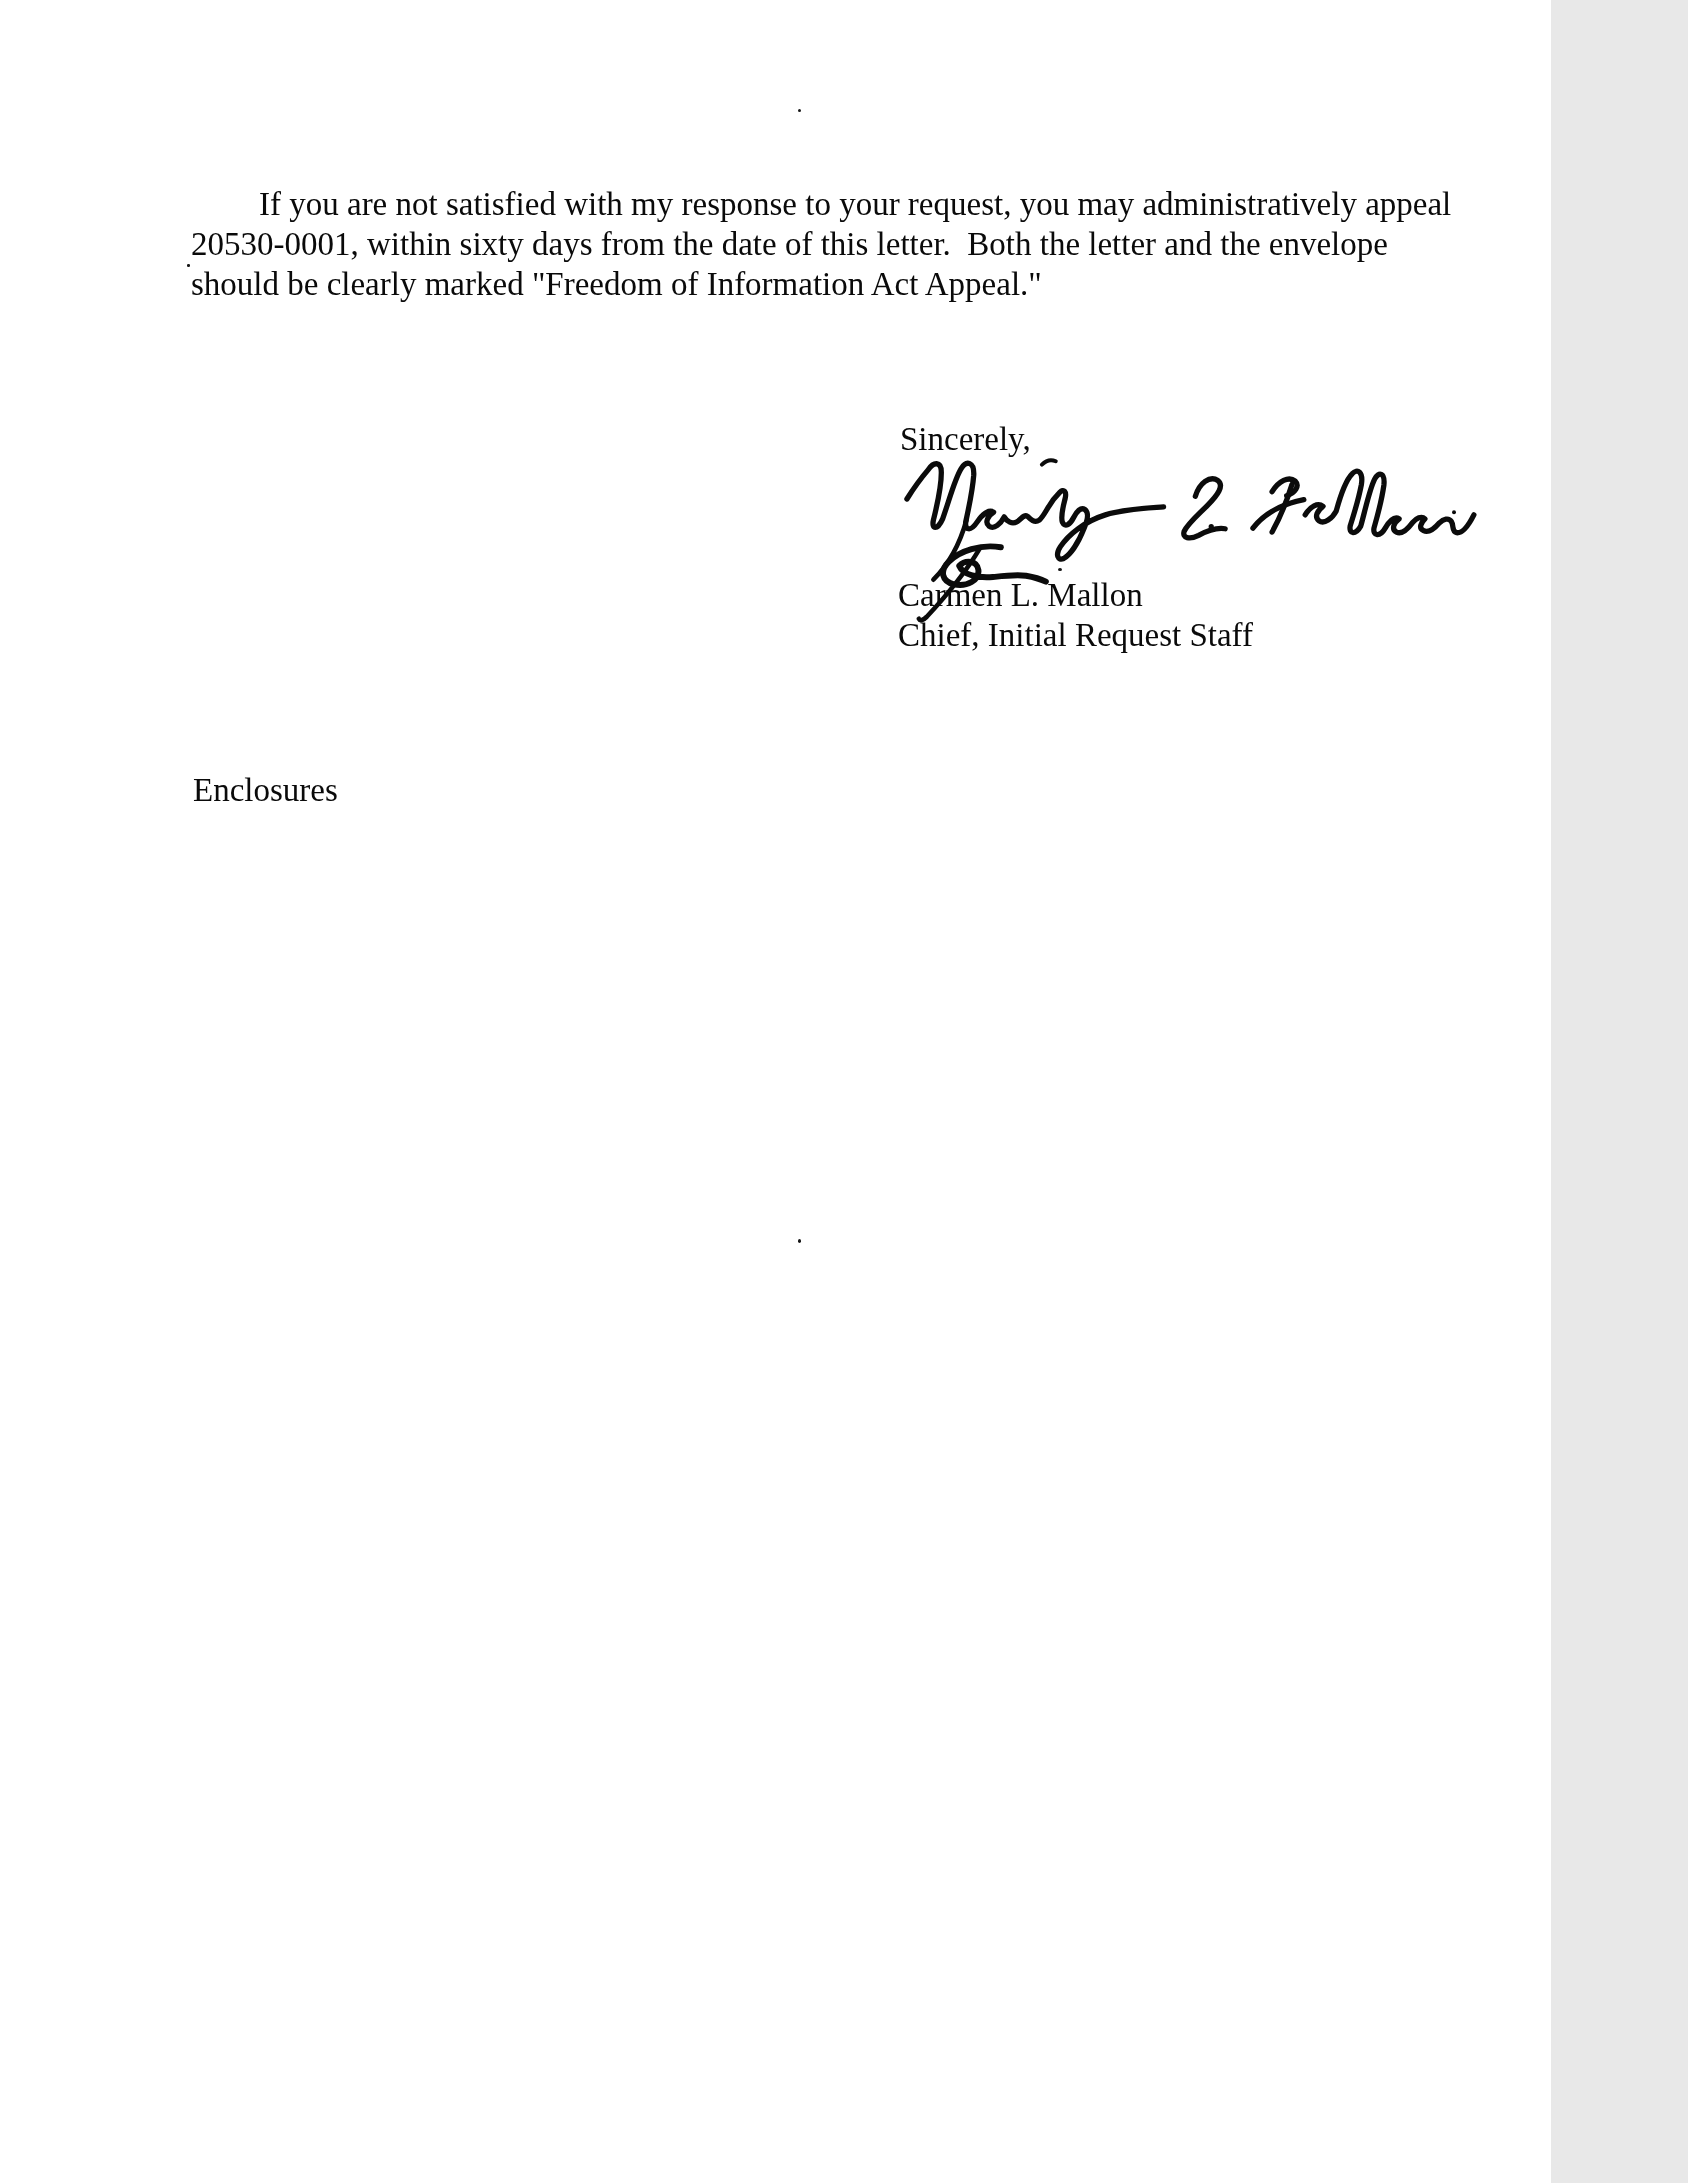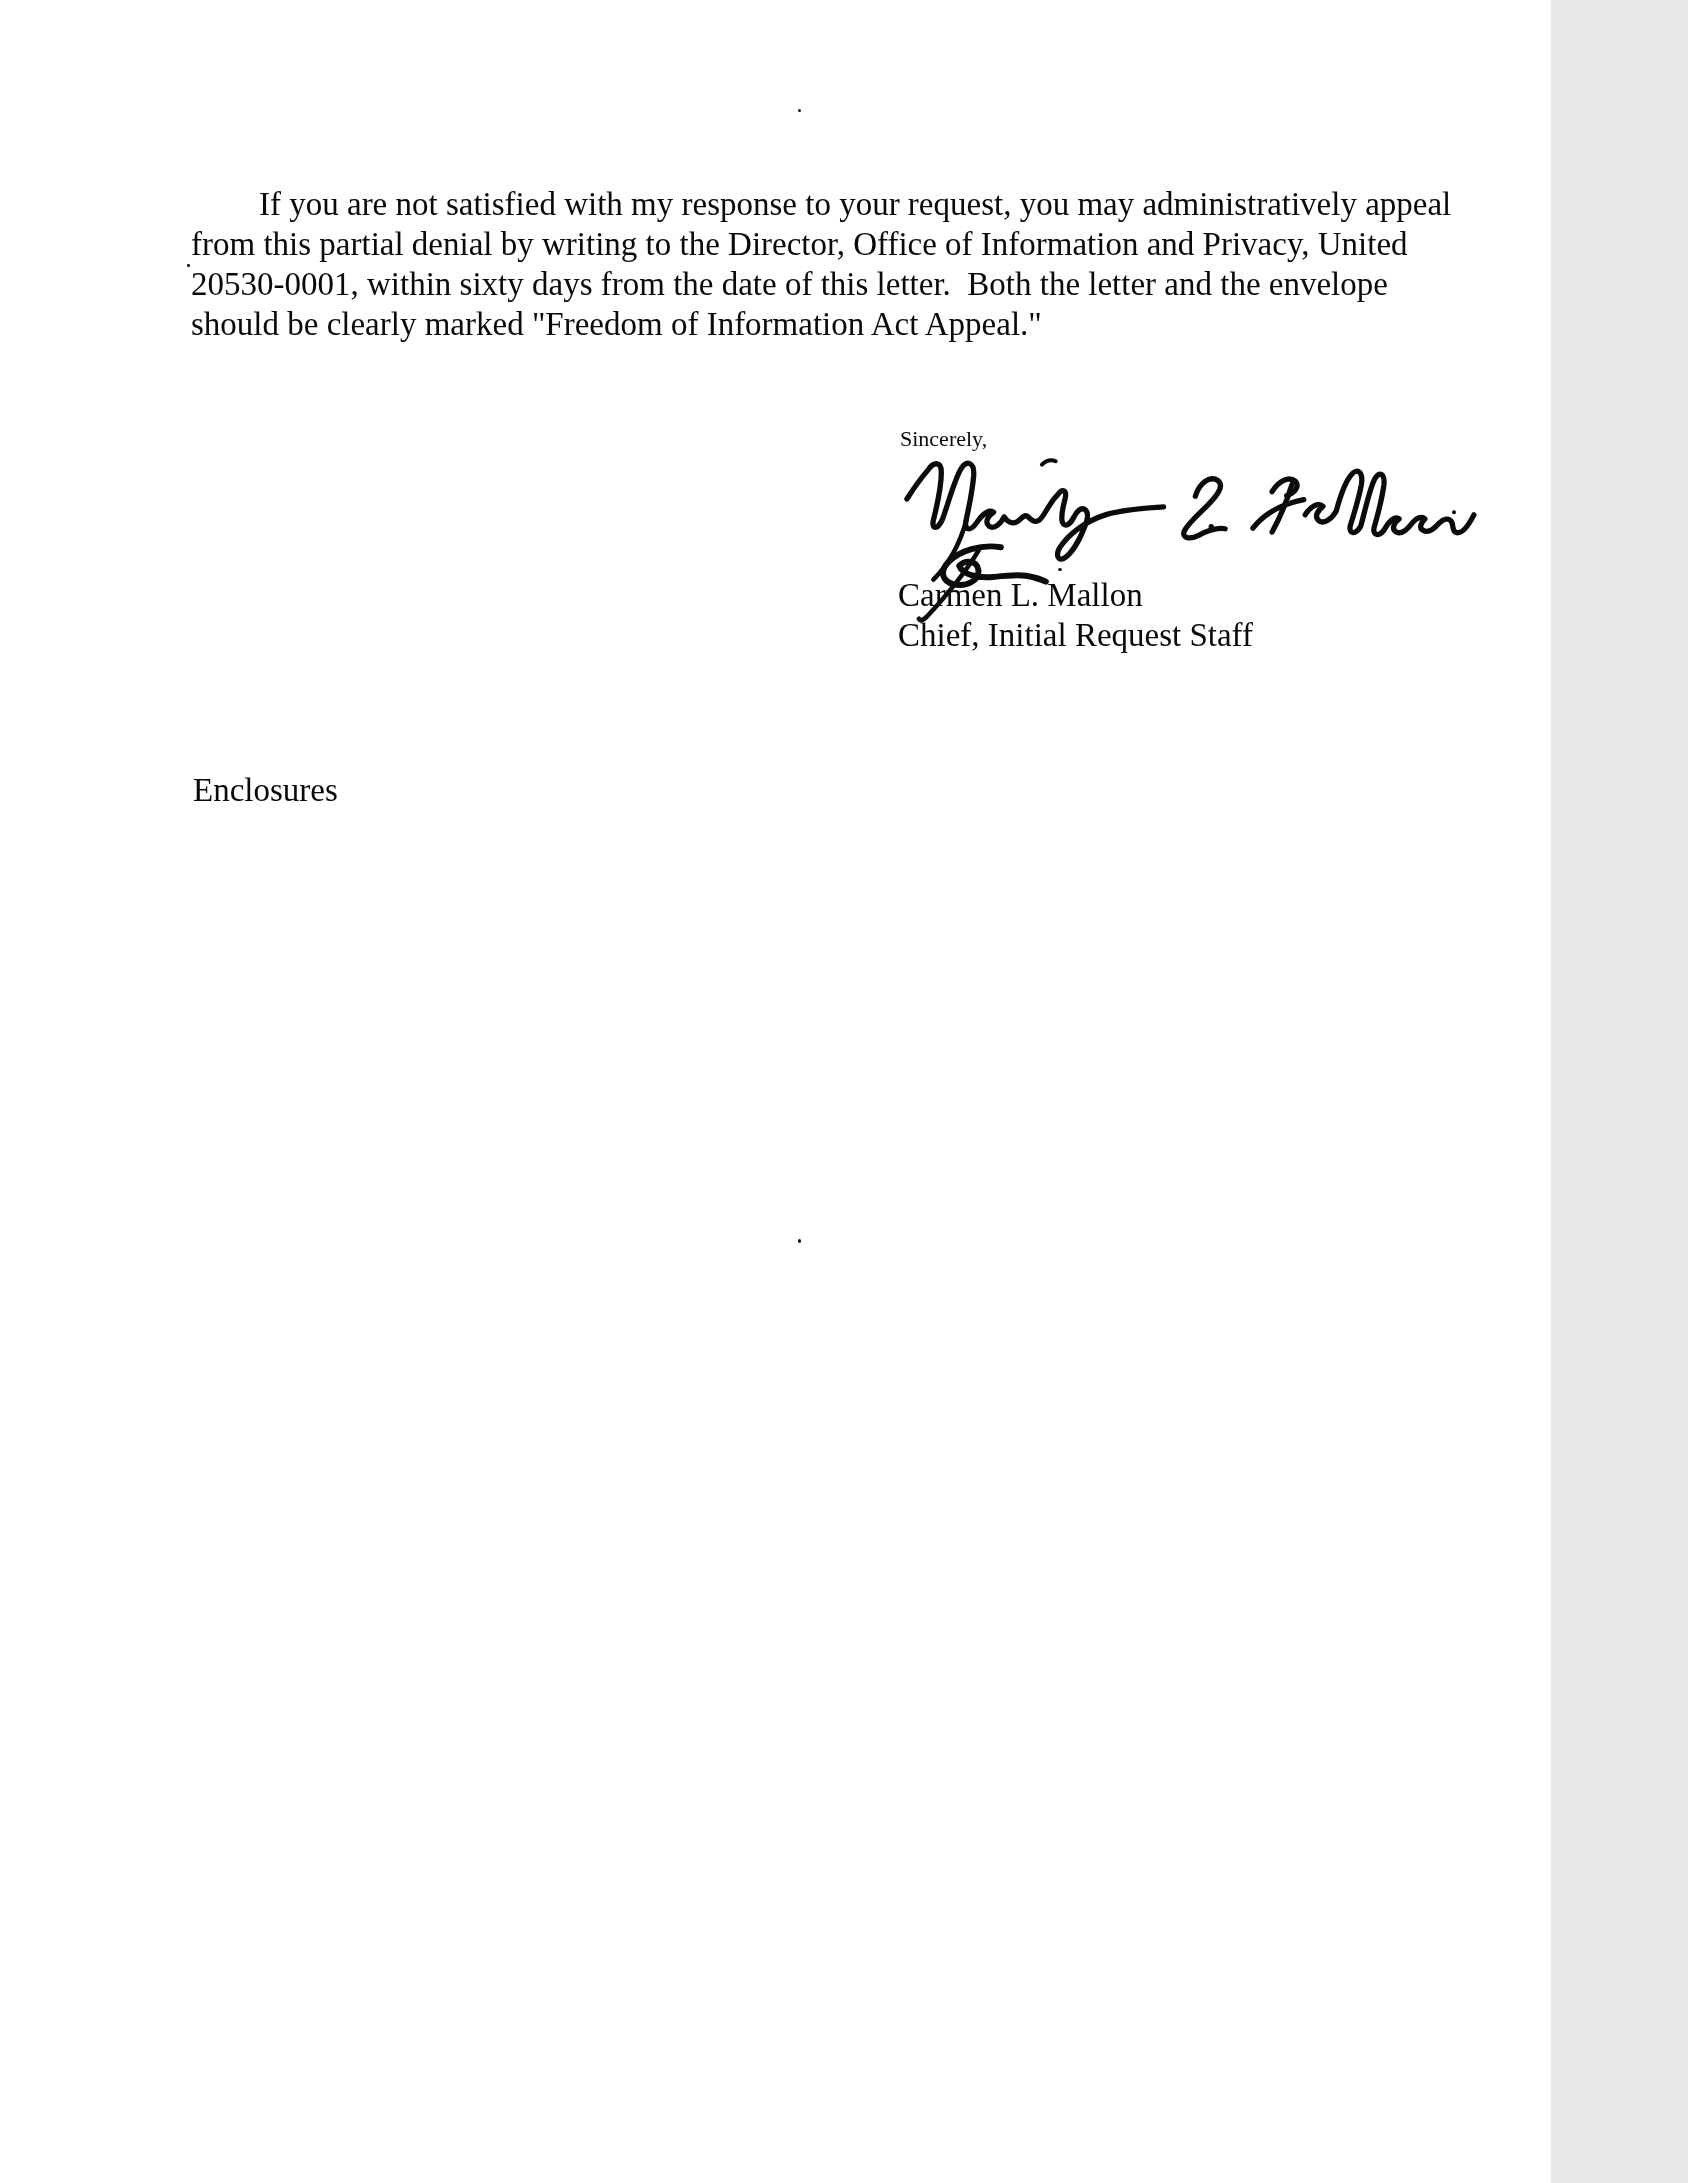--- a/index.html
+++ b/index.html
@@ -26,21 +26,21 @@
   .line {
     white-space: pre;
   }
   .line.indent {
     padding-left: 68px;
   }
   .salutation {
     position: absolute;
     left: 900px;
     top: 419px;
-    font-size: 22px;
+    font-size: 33px;
     line-height: 40px;
     white-space: pre;
   }
   .signature-svg {
     position: absolute;
     left: 900px;
     top: 454px;
     width: 596px;
     height: 172px;
   }
@@ -73,21 +73,20 @@
   .speck.s3 { left: 1058px; top: 568px; width: 4px; height: 3.3px; }
   .speck.s4 { left: 187px; top: 264px; width: 2.6px; height: 2.6px; }
 </style>
 </head>
 <body>
 
 <div class="page">
 
   <div class="paragraph">
     <div class="line indent">If you are not satisfied with my response to your request, you may administratively appeal</div>
-    <div class="line">from this partial denial by writing to the Director, Office of Information and Privacy, United</div>
     <div class="line">20530-0001, within sixty days from the date of this letter.  Both the letter and the envelope</div>
     <div class="line">should be clearly marked "Freedom of Information Act Appeal."</div>
   </div>
 
   <div class="salutation">Sincerely,</div>
 
   <svg class="signature-svg" viewBox="0 0 900 260" fill="none" stroke="#0b0b0b" stroke-linecap="round" stroke-linejoin="round" aria-hidden="true">
 
     <path stroke-width="6" d="M 214 16 Q 224 6 235 11"></path>
 

